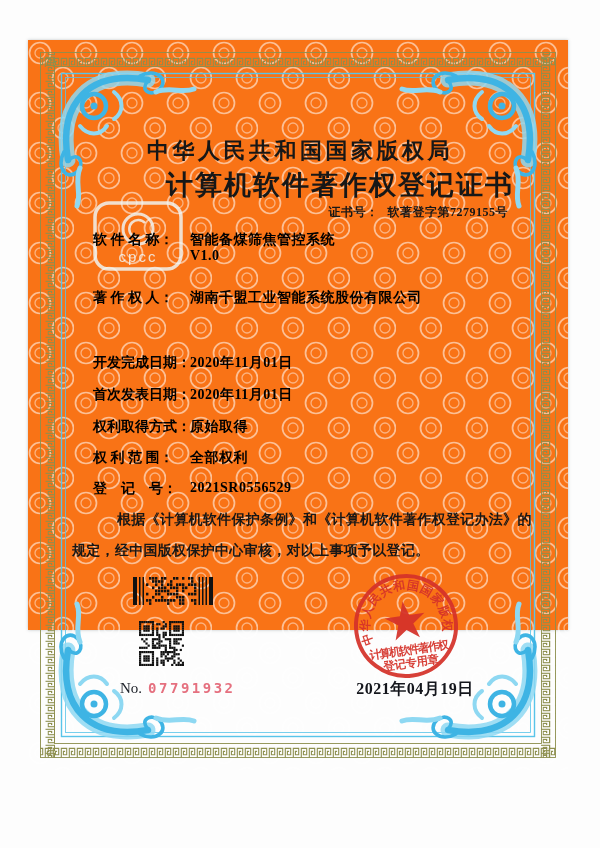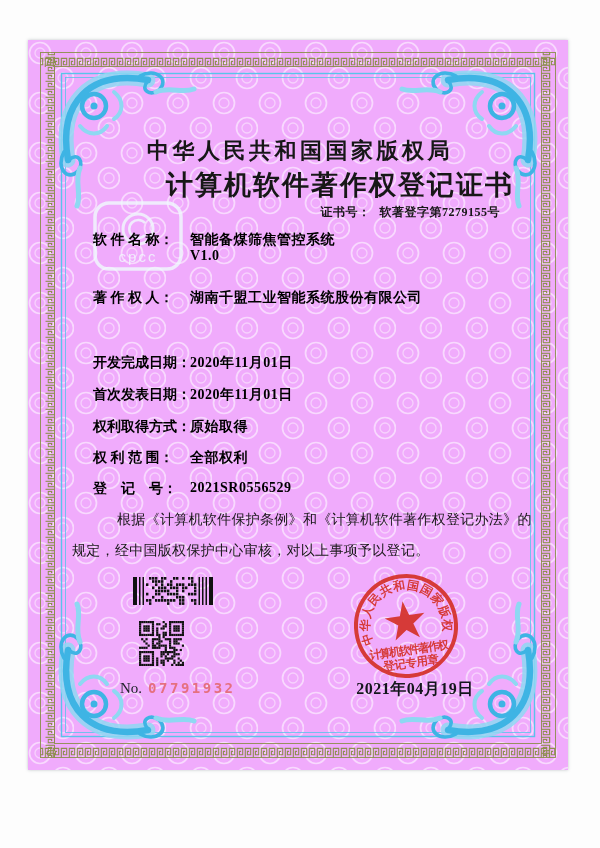--- a/index.html
+++ b/index.html
@@ -4,43 +4,43 @@
 <style>
   html,body{margin:0;padding:0;}
   body{
     width:600px;height:848px;
     background:#fdfdfd;
     font-family:"Liberation Serif","DejaVu Serif",serif;
     position:relative;overflow:hidden;
   }
   #page{position:absolute;left:0;top:0;width:600px;height:848px;}
   #paper{
-    position:absolute;left:28px;top:40px;width:540px;height:730px;
-    background:#f0abfc;
+    position:absolute;left:28px;top:40px;width:540px;height:590px;
+    background:#f97316;
     box-shadow:0 0 3px rgba(120,130,135,.45);
   }
   #paper svg.layer{position:absolute;left:0;top:0;}
   .txt{position:absolute;color:#171717;white-space:nowrap;}
   #authority{
     left:0;top:136px;width:600px;text-align:center;
     font-size:22px;font-weight:bold;letter-spacing:3.5px;
   }
   #title{
     left:0;top:167px;width:600px;text-align:center;
     font-size:27px;font-weight:bold;letter-spacing:2px;padding-left:40px;
   }
   #certno{
-    top:204px;right:100px;font-size:12px;font-weight:bold;letter-spacing:.5px;
+    top:204px;right:92px;font-size:12px;font-weight:bold;letter-spacing:.5px;
   }
   #certno .num{margin-left:9px;}
   .frow{position:absolute;left:93px;font-size:14px;font-weight:bold;}
   .flabel{display:inline-block;width:97px;white-space:nowrap;vertical-align:top;}
   .fvalue{display:inline-block;vertical-align:top;letter-spacing:.5px;}
   .fvalue2{position:absolute;left:190px;top:248px;font-size:14px;font-weight:bold;letter-spacing:.5px;}
-  .stmt{position:absolute;font-size:14px;font-weight:normal;color:#171717;white-space:nowrap;letter-spacing:.3px;}
+  .stmt{position:absolute;font-size:14px;font-weight:bold;color:#171717;white-space:nowrap;letter-spacing:.3px;}
   #stmt1{left:117px;top:511px;}
   #stmt2{left:72px;top:542px;}
   #barcode{position:absolute;left:133px;top:577px;width:80px;height:28px;}
   #qrcode{position:absolute;left:139px;top:621px;width:45px;height:45px;}
   #serial{position:absolute;left:120px;top:680px;font-size:15px;color:#20242c;}
   #serial .pink{
     color:#e5707f;letter-spacing:2.5px;margin-left:6px;
     font-family:"DejaVu Sans Mono","Liberation Mono",monospace;font-size:14px;font-weight:bold;
   }
   #sealbox{position:absolute;left:350px;top:570px;width:112px;height:112px;}

